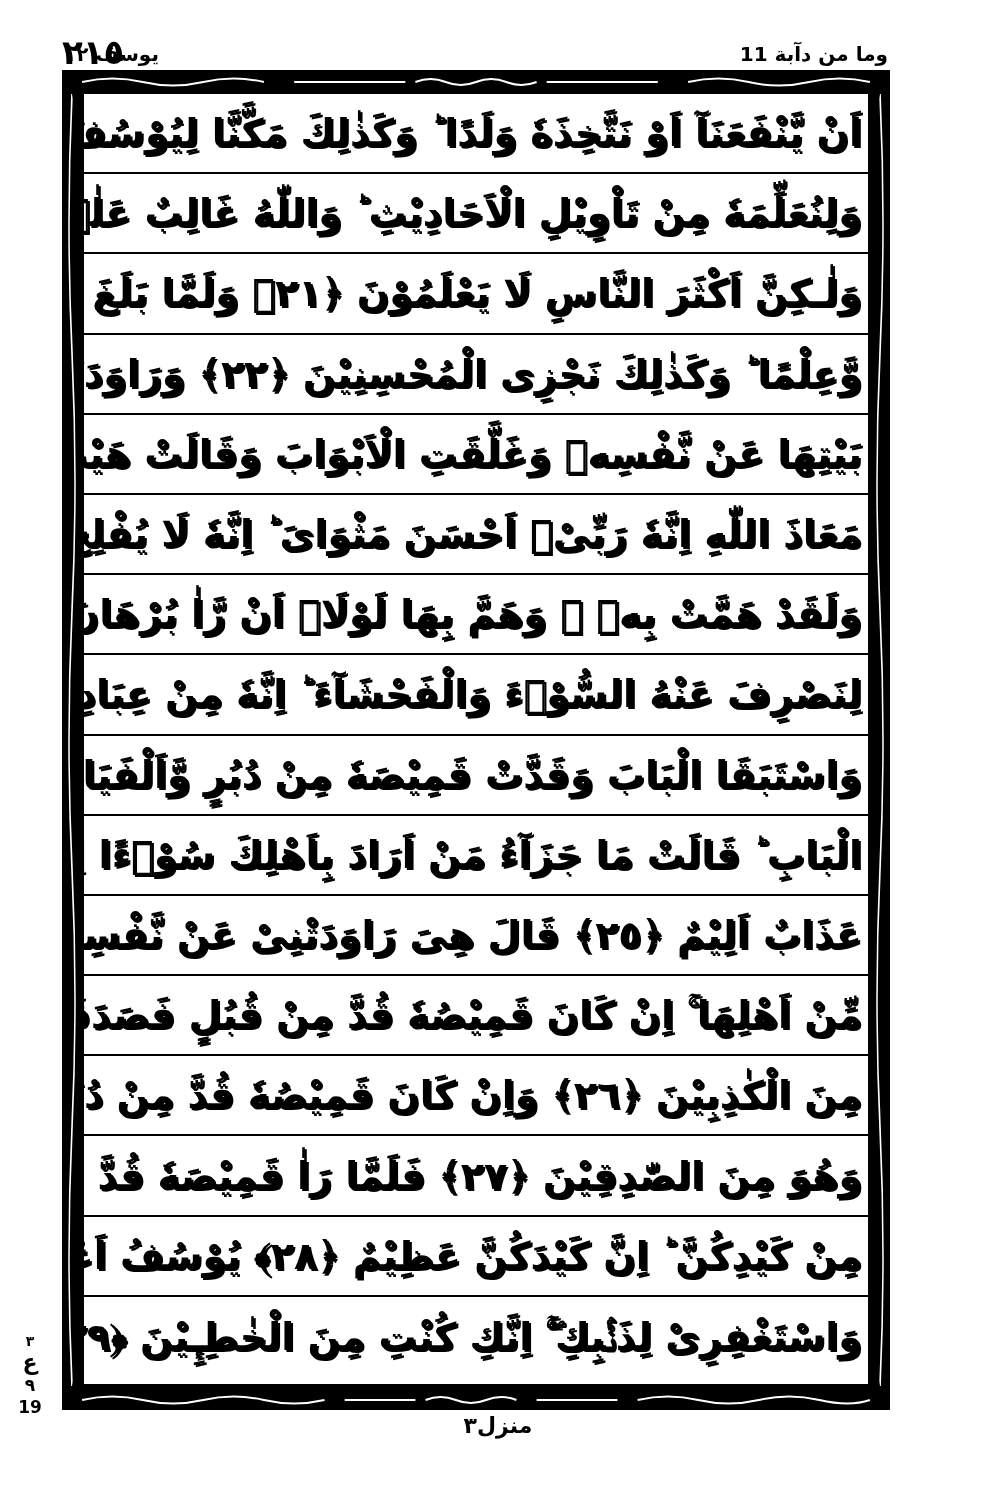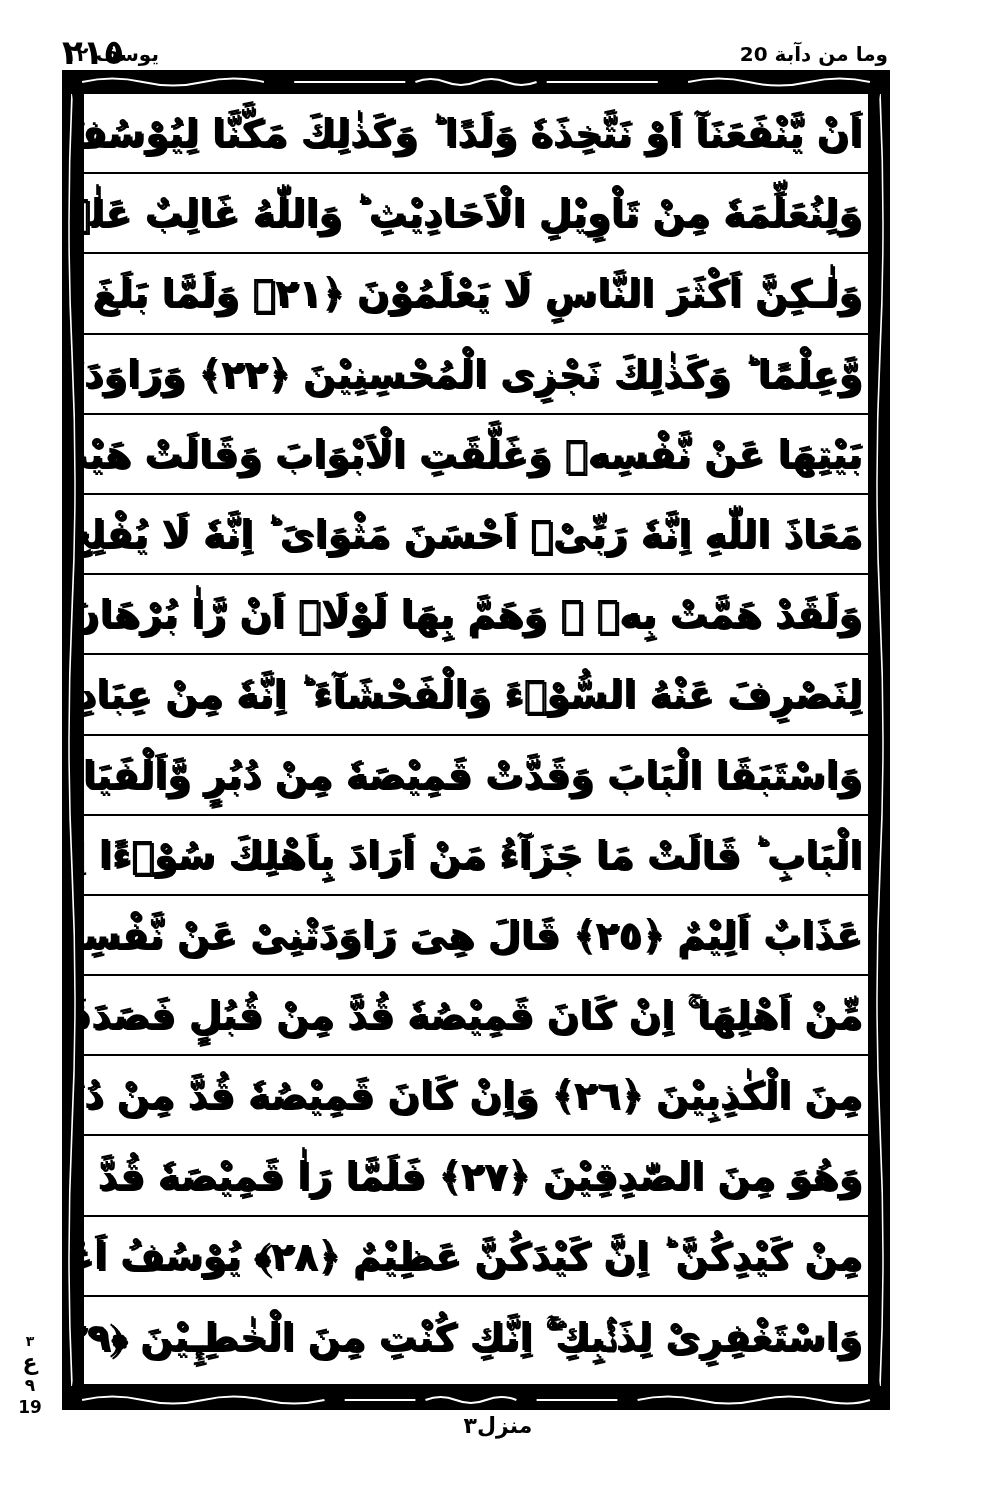--- a/index.html
+++ b/index.html
@@ -38,21 +38,21 @@
 
   .footer { position:absolute; left:0; right:4px; top:1413px; text-align:center; }
   .footer span { font-size:22px; font-weight:bold; direction:rtl; display:inline-block; }
 </style>
 </head>
 <body>
 
 <div class="header">
   <span class="hdr-left">يوسف ١٢</span>
   <span class="hdr-center">٢١٥</span>
-  <span class="hdr-right">وما من دآبة 20</span>
+  <span class="hdr-right">وما من دآبة 11</span>
 </div>
 
 <div class="frame">
   <div class="orn-top">
     <svg class="orn" viewBox="0 0 800 14" preserveAspectRatio="none">
       <path d="M10 7 Q40 0 70 7 T130 7 T190 7" stroke="#fff" stroke-width="2" fill="none"></path>
       <path d="M610 7 Q640 0 670 7 T730 7 T790 7" stroke="#fff" stroke-width="2" fill="none"></path>
       <line x1="220" y1="7" x2="330" y2="7" stroke="#fff" stroke-width="2"></line>
       <line x1="470" y1="7" x2="580" y2="7" stroke="#fff" stroke-width="2"></line>
       <path d="M340 7 Q355 1 370 7 T400 7 T430 7 T460 7" stroke="#fff" stroke-width="2" fill="none"></path>

